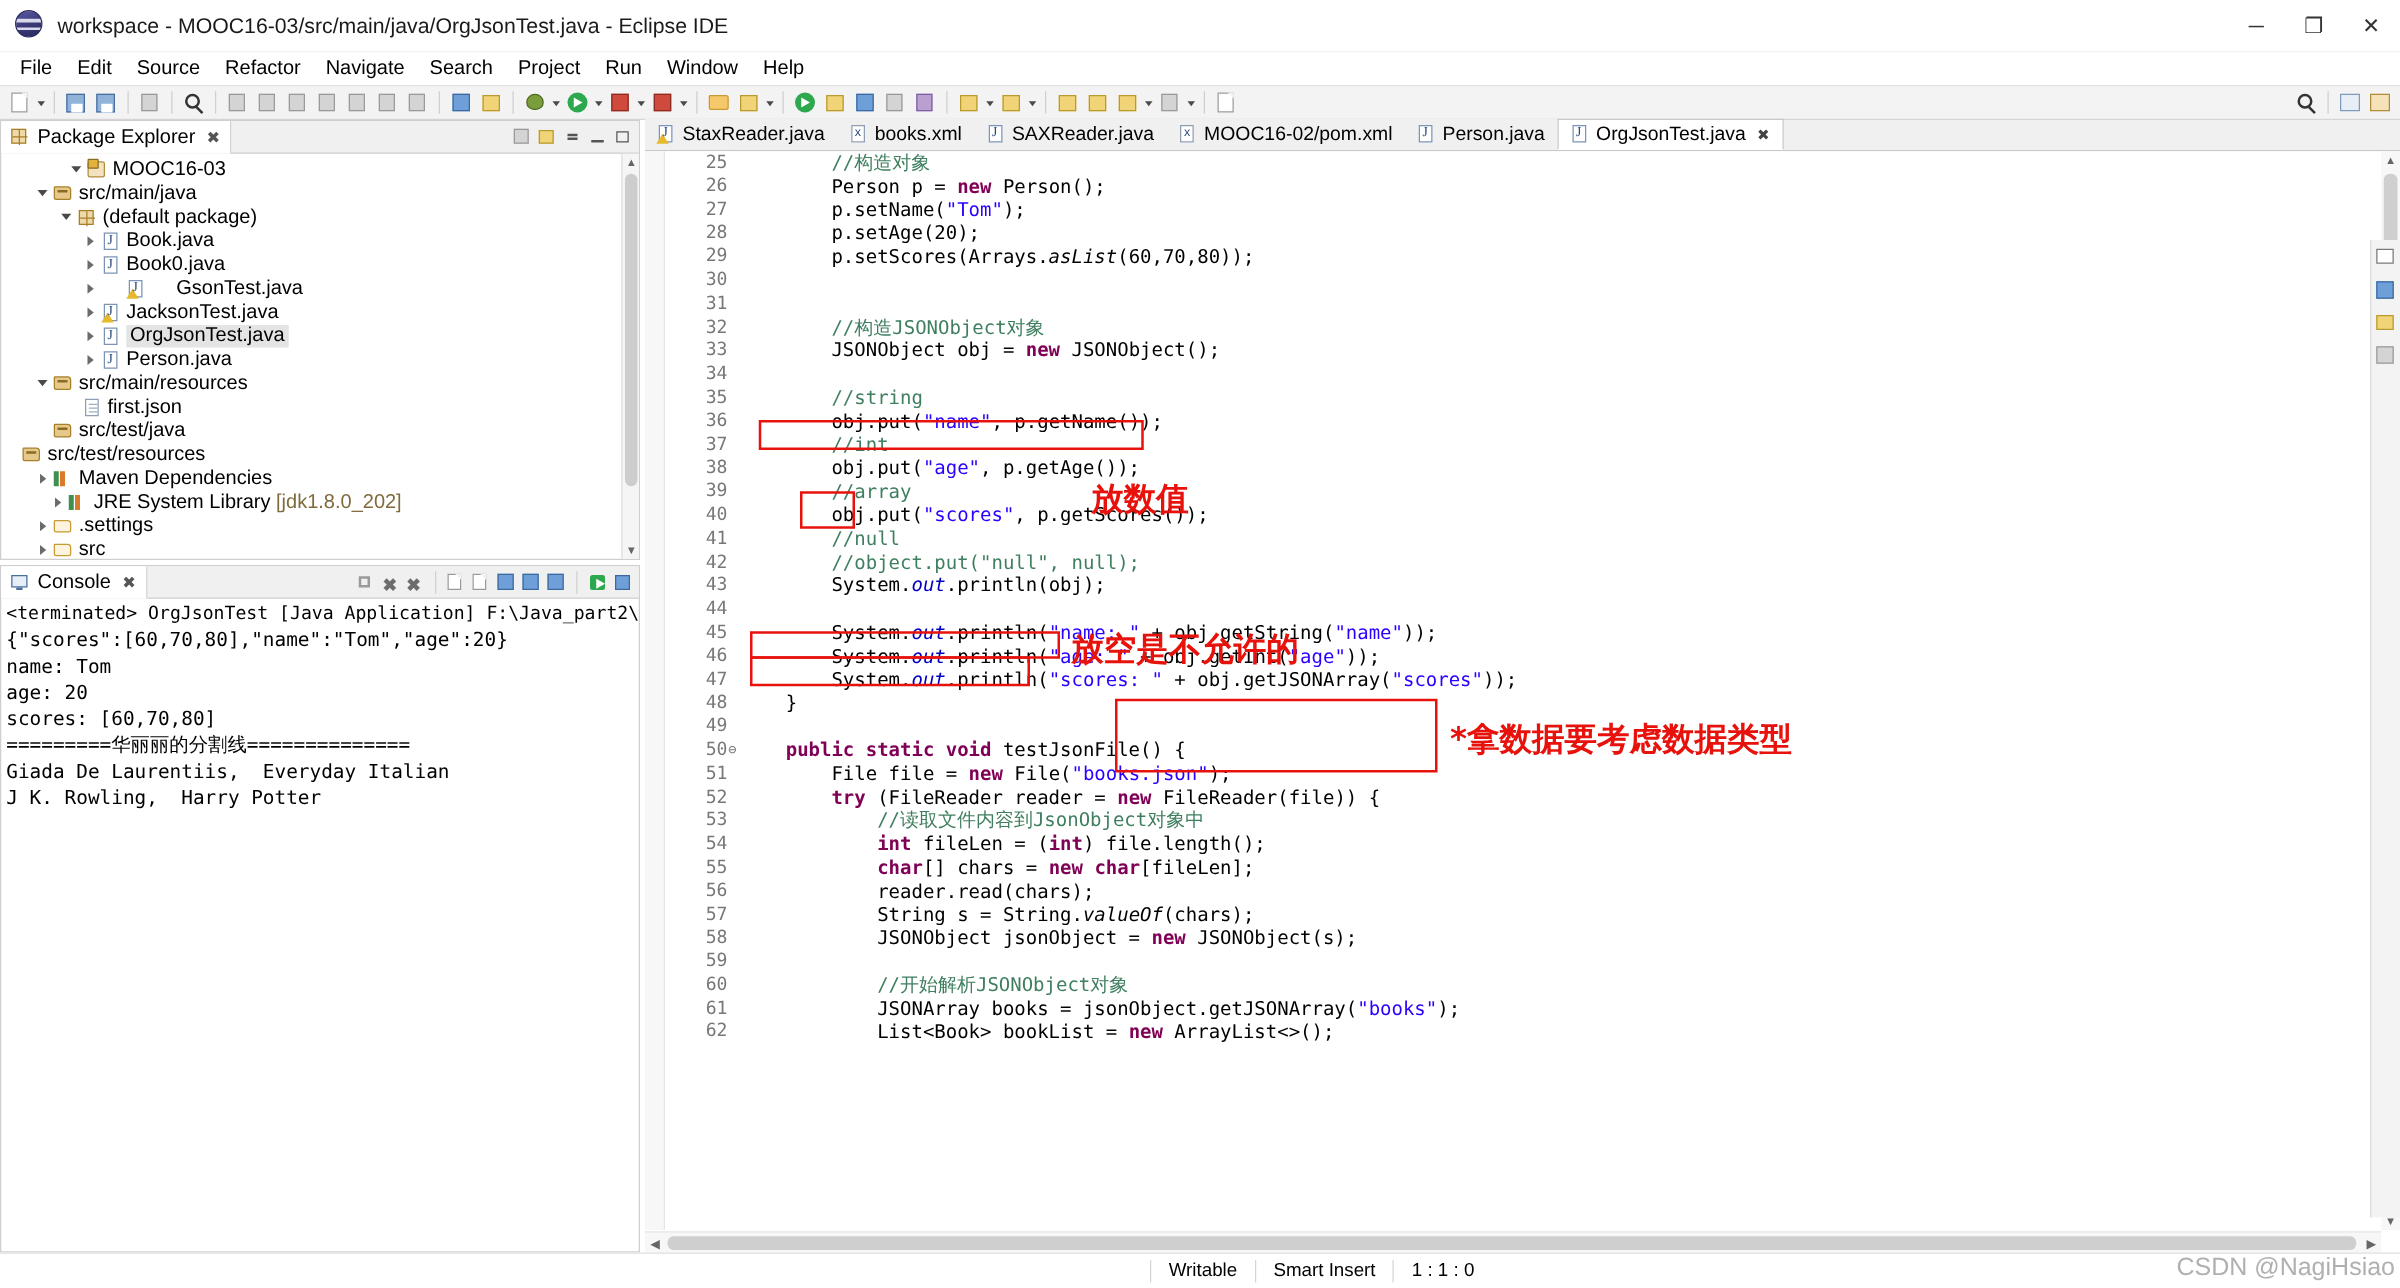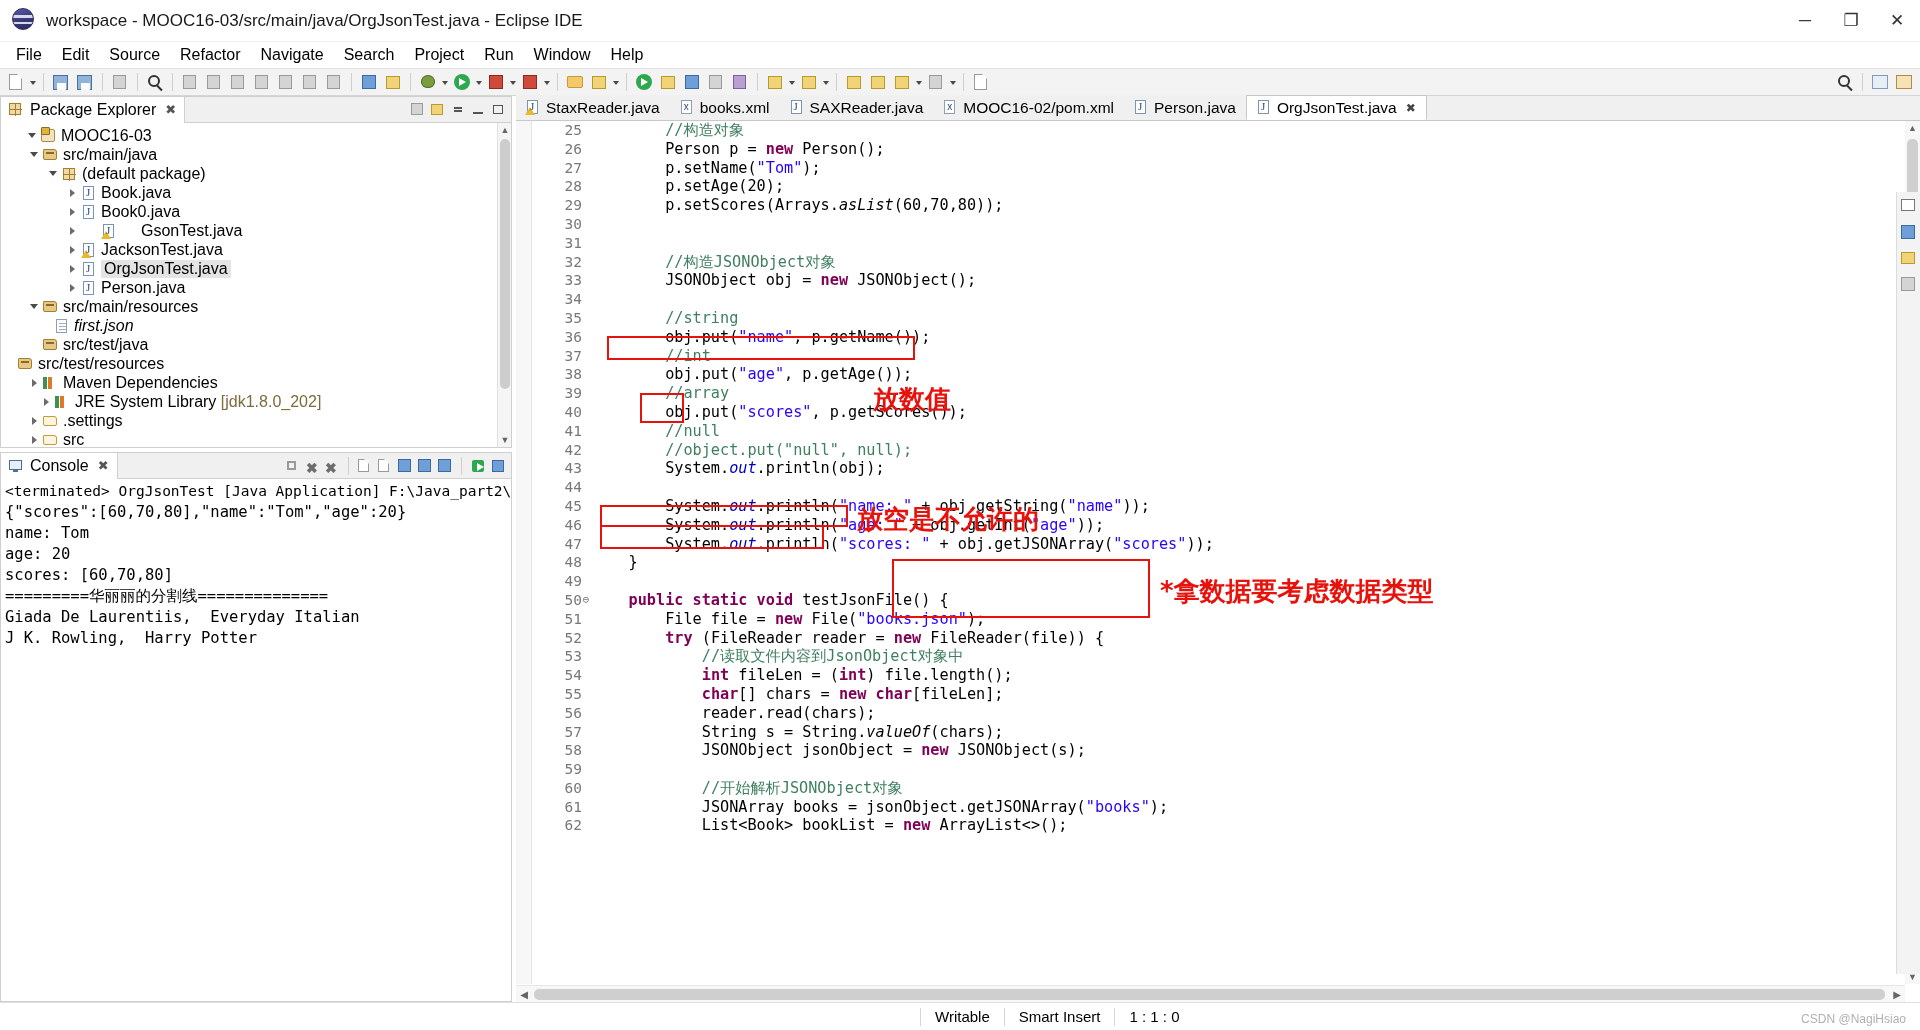--- a/index.html
+++ b/index.html
@@ -156,21 +156,21 @@
   .anno-box { position:absolute; border:2px solid #e8120c; pointer-events:none; }
   .anno-text { position:absolute; color:#e8120c; font-weight:bold; font-family:"DejaVu Sans", sans-serif; }
 
   
   .statusbar {
     position:absolute; left:0; right:0; bottom:0; height:28px; background:#fff;
     border-top:1px solid #dedede; display:flex; align-items:center; font-size:15px;
   }
   .sb-cell { padding:0 14px; height:28px; display:flex; align-items:center; }
   .sb-div { width:1px; height:18px; background:#d5d5d5; }
-  .watermark { position:absolute; right:14px; bottom:4px; color:#b0b0b0; font-size:12px;margin-top:34px; }
+  .watermark { position:absolute; right:4px; bottom:4px; color:#b0b0b0; font-size:20px;margin-top:34px; }
 
   .right-edge-rail { position:absolute; right:0; top:96px; width:24px; bottom:28px; background:#f3f3f3; border-left:1px solid #dcdcdc; }
 </style>
 </head>
 <body>
 
 <div class="app">
 
   <div class="titlebar">
     <div class="title-icon">
@@ -354,21 +354,21 @@
               </span>
             <span class="mini-ico">
                 <span class="sq" style="left:4px;top:11px;width:10px;height:2px;background:#555"></span>
               </span>
             <span class="mini-ico">
                 <span class="sq" style="left:4px;top:4px;width:10px;height:9px;border:1px solid #555"></span>
               </span>
           </div>
         </div>
         <div class="tree" id="tree">
-            <div class="trow" style="padding-left: 23px;">
+            <div class="trow" style="padding-left: 8px; margin-left: 44px;">
               <span class="arrow-d"></span>
               <span class="tico">
                 <span class="sq icn-proj"></span>
               </span>
               <span>MOOC16-03</span>
             </div>
             <div class="trow" style="padding-left: 25px;">
               <span class="arrow-d"></span>
               <span class="tico">
                 <span class="sq icn-srcf"></span>
@@ -424,21 +424,21 @@
               </span>
               <span>Person.java</span>
             </div>
             <div class="trow" style="padding-left: 25px;">
               <span class="arrow-d"></span>
               <span class="tico">
                 <span class="sq icn-srcf"></span>
               </span>
               <span>src/main/resources</span>
             </div>
-            <div class="trow" style="padding-left: 36px; font-style: italic;">
+            <div class="trow" style="padding-left: 48px;">
               <span class="tw"></span>
               <span class="tico">
                 <span class="sq icn-file"></span>
               </span>
               <span>first.json</span>
             </div>
             <div class="trow" style="padding-left: 25px;">
               <span class="tw"></span>
               <span class="tico">
                 <span class="sq icn-srcf"></span>

